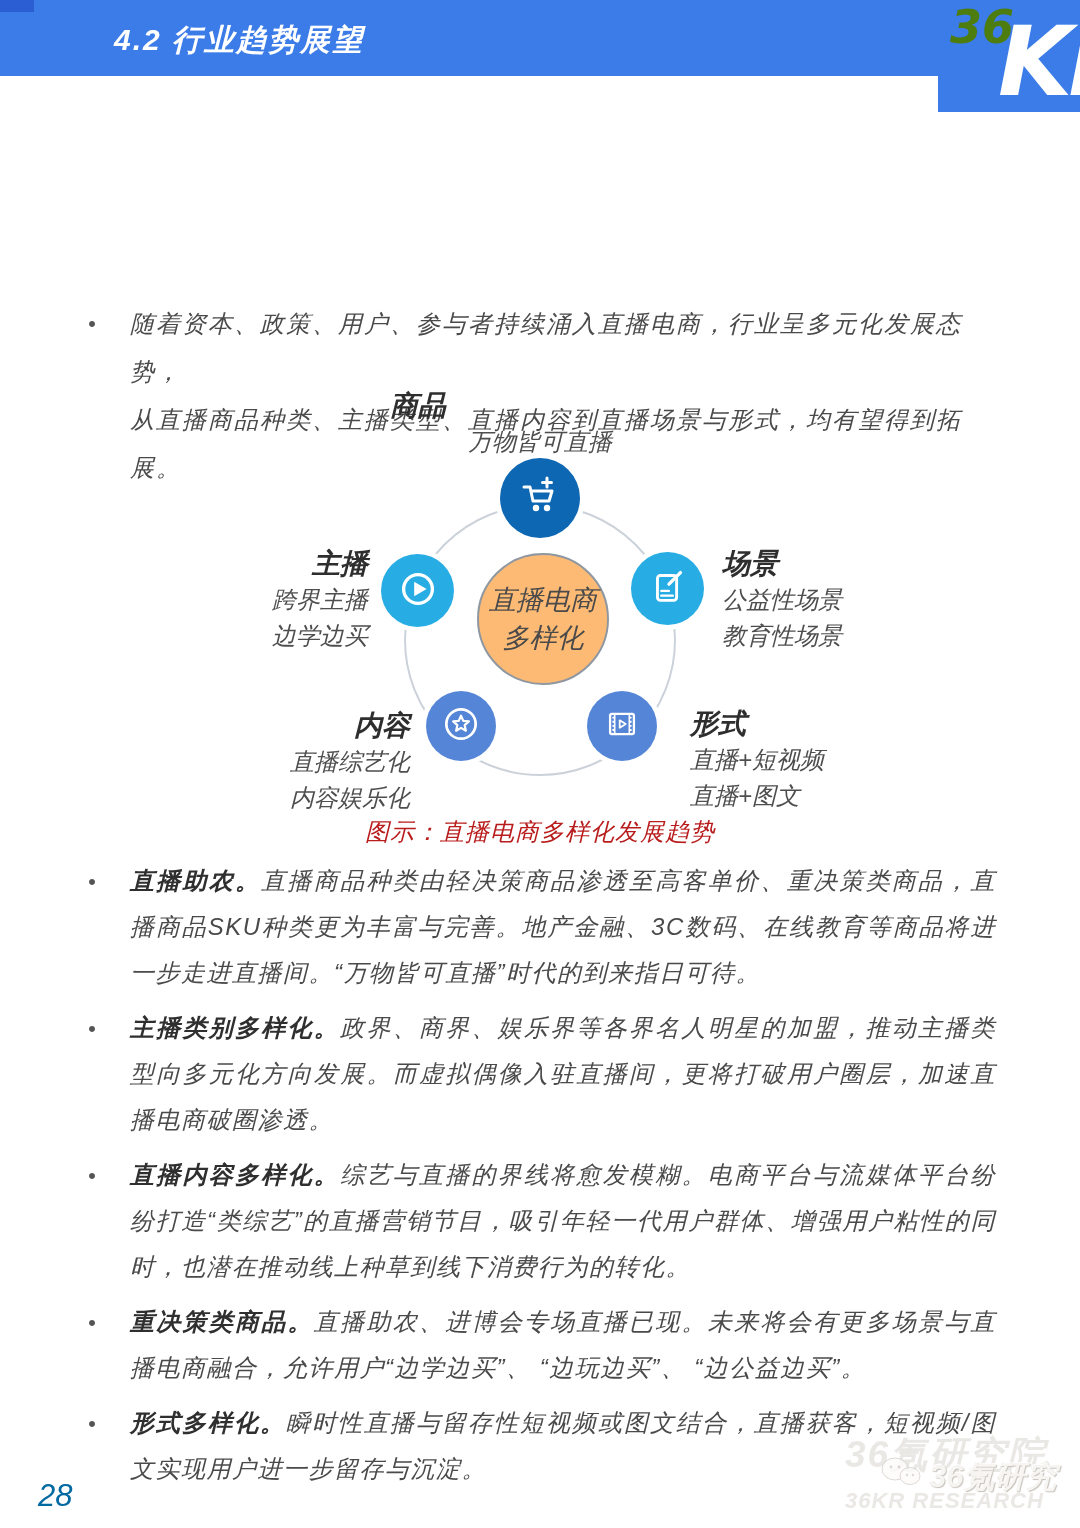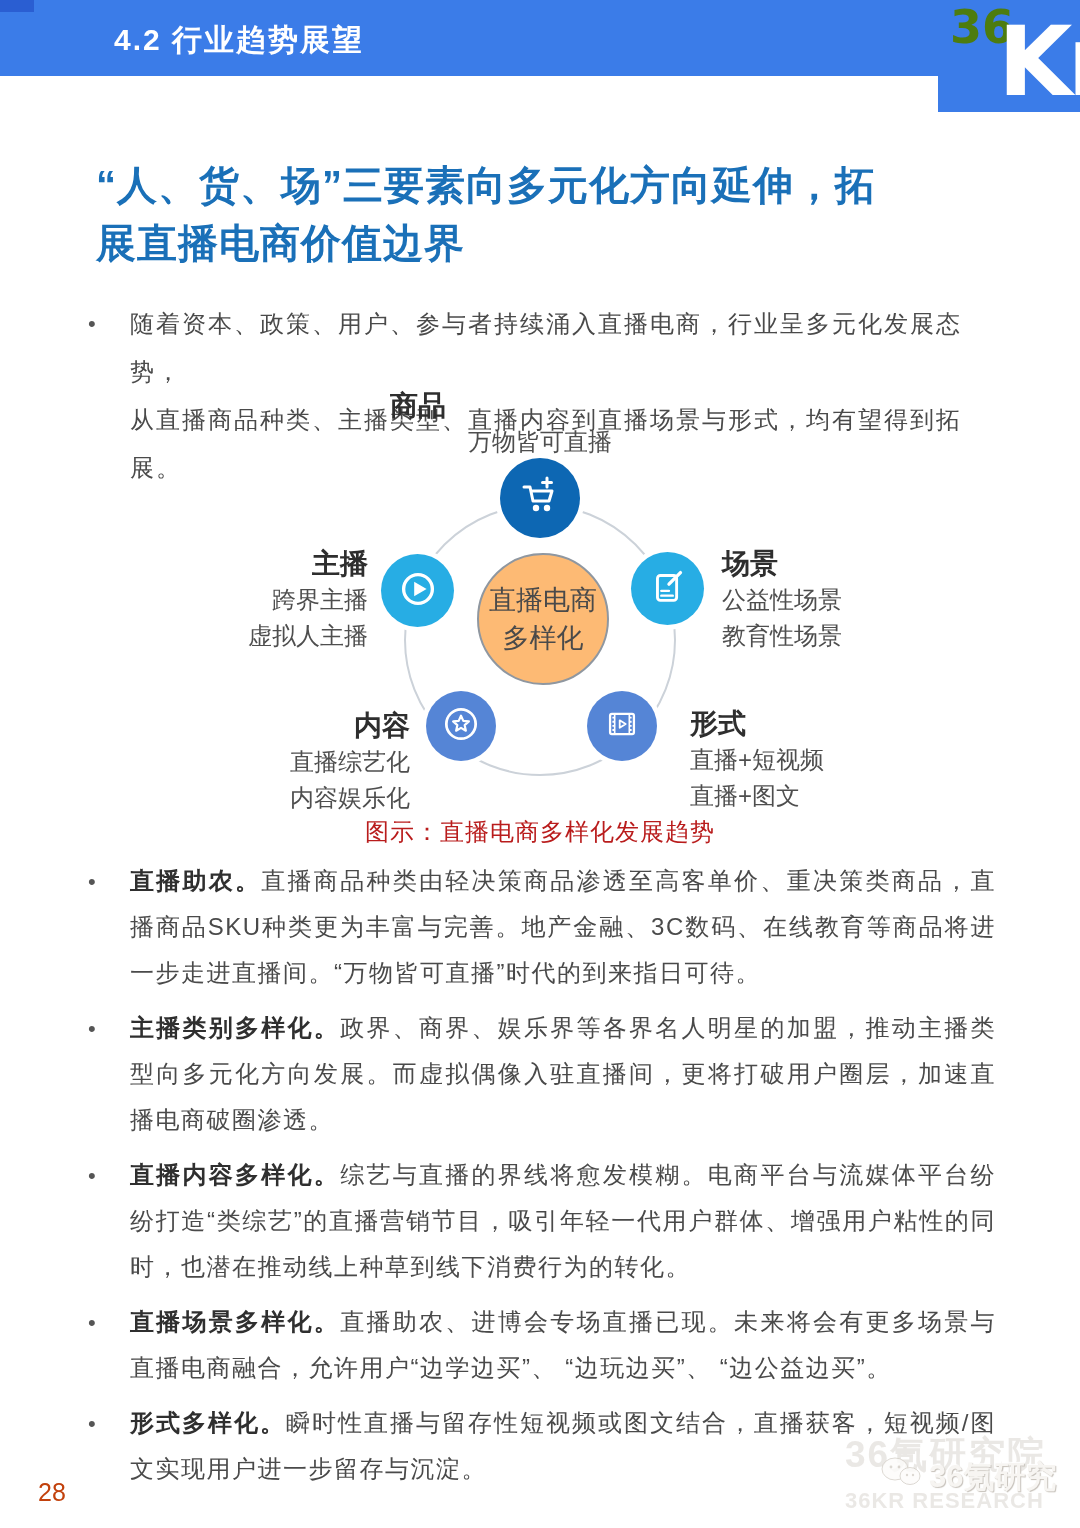--- a/index.html
+++ b/index.html
@@ -1,20 +1,20 @@
 <!DOCTYPE html>
 <html><head>
 <meta charset="utf-8">
 <style>
   html,body{margin:0;padding:0;}
   body{
     width:1080px;height:1528px;background:#ffffff;position:relative;overflow:hidden;
     font-family:"Liberation Sans","DejaVu Sans",sans-serif;
   }
-  .page{position:absolute;inset:0;}
+  .page{position:absolute;inset:0;font-style:italic;}
 
   
   .header-bar{position:absolute;left:0;top:0;width:1080px;height:76px;background:#3b7ce8;}
   .header-notch{position:absolute;left:938px;top:0;width:142px;height:112px;background:#3b7ce8;}
   .header-corner{position:absolute;left:0;top:0;width:34px;height:12px;background:#2a5ed2;}
   .header-title{position:absolute;left:114px;top:0;height:76px;line-height:80px;
     font-size:30px;font-weight:bold;color:#ffffff;letter-spacing:2px;}
   .logo-36{position:absolute;left:950px;top:4px;font-size:46px;font-weight:bold;color:#4d7c0f;
     font-family:"DejaVu Sans",sans-serif;line-height:1;}
   .logo-kr{position:absolute;left:998px;top:14px;font-size:96px;font-weight:bold;color:#ffffff;
@@ -54,45 +54,41 @@
     font-size:24px;color:#b91c1c;letter-spacing:1px;}
 
   
   .bullets{position:absolute;left:88px;top:858px;width:908px;list-style:none;margin:0;padding:0;z-index:2;}
   .bullets li{display:flex;margin-bottom:9px;}
   .bullets p{margin:0;flex:1;font-size:24px;line-height:46px;letter-spacing:1.5px;
     color:#4a4a4a;text-align:justify;}
   .lead{font-weight:bold;color:#2f2f2f;}
 
   
-  .page-num{position:absolute;left:38px;top:1478px;font-size:25px;color:#c2410c;}
+  .page-num{position:absolute;left:38px;top:1478px;font-size:31px;color:#0369a1;}
   .watermark{position:absolute;left:845px;top:1430px;width:240px;z-index:1;}
   .wm1{font-size:37px;font-weight:bold;color:#cfc9c2;opacity:.42;letter-spacing:2px;}
   .wm2{font-size:22px;font-weight:bold;color:#cfc9c2;opacity:.42;letter-spacing:1px;margin-top:8px;}
   .wm-overlay{position:absolute;left:34px;top:24px;display:flex;align-items:flex-end;
     font-size:31px;font-weight:bold;color:#f7f5f2;
     text-shadow:1px 1px 1px #c6c1ba,-1px -1px 1px #ffffff;}
   .wm-overlay .bubbles{margin-right:6px;opacity:.8;}
 </style>
 </head>
 <body>
 
 <div class="page">
 
   <div class="header-bar"></div>
   <div class="header-notch"></div>
   <div class="header-corner"></div>
   <div class="header-title">4.2 行业趋势展望</div>
   <div class="logo-36">36</div>
   <div class="logo-kr">Kr</div>
 
-  <div class="doc-title">
-    <div>“人、货、场”三要素向多元化方向延伸，拓</div>
-    <div>展直播电商价值边界</div>
-  </div>
 
   <div class="intro">
     <span class="marker">•</span>
     <div class="intro-lines">
       <div>随着资本、政策、用户、参与者持续涌入直播电商，行业呈多元化发展态势，</div>
       <div>从直播商品种类、主播类型、直播内容到直播场景与形式，均有望得到拓展。</div>
     </div>
   </div>
 
   <svg class="ring-svg" width="320" height="310" viewBox="0 0 320 310">
@@ -149,21 +145,21 @@
       </svg>
     </span>
   </div>
 
   <div class="goods-label dlabel">商品</div>
   <div class="goods-sub dsub">万物皆可直播</div>
 
   <div class="anchor-block">
     <div class="dlabel">主播</div>
     <div class="dsub">跨界主播</div>
-    <div class="dsub">虚拟人主播</div>
+    <div class="dsub">边学边买</div>
   </div>
 
   <div class="scene-block">
     <div class="dlabel">场景</div>
     <div class="dsub">公益性场景</div>
     <div class="dsub">教育性场景</div>
   </div>
 
   <div class="content-block">
     <div class="dlabel">内容</div>
@@ -205,21 +201,21 @@
     <li>
       <span class="marker">•</span>
       <p><span class="lead">主播类别多样化。</span><span>政界、商界、娱乐界等各界名人明星的加盟，推动主播类型向多元化方向发展。而虚拟偶像入驻直播间，更将打破用户圈层，加速直播电商破圈渗透。</span></p>
     </li>
     <li>
       <span class="marker">•</span>
       <p><span class="lead">直播内容多样化。</span><span>综艺与直播的界线将愈发模糊。电商平台与流媒体平台纷纷打造“类综艺”的直播营销节目，吸引年轻一代用户群体、增强用户粘性的同时，也潜在推动线上种草到线下消费行为的转化。</span></p>
     </li>
     <li>
       <span class="marker">•</span>
-      <p><span class="lead">直播场景多样化。</span><span>直播助农、进博会专场直播已现。未来将会有更多场景与直播电商融合，允许用户“边学边买”、 “边玩边买”、 “边公益边买”。</span></p>
+      <p><span class="lead">重决策类商品。</span><span>直播助农、进博会专场直播已现。未来将会有更多场景与直播电商融合，允许用户“边学边买”、 “边玩边买”、 “边公益边买”。</span></p>
     </li>
     <li>
       <span class="marker">•</span>
       <p><span class="lead">形式多样化。</span><span>瞬时性直播与留存性短视频或图文结合，直播获客，短视频/图文实现用户进一步留存与沉淀。</span></p>
     </li>
   </ul>
 
   <div class="page-num">28</div>
 
 </div>

